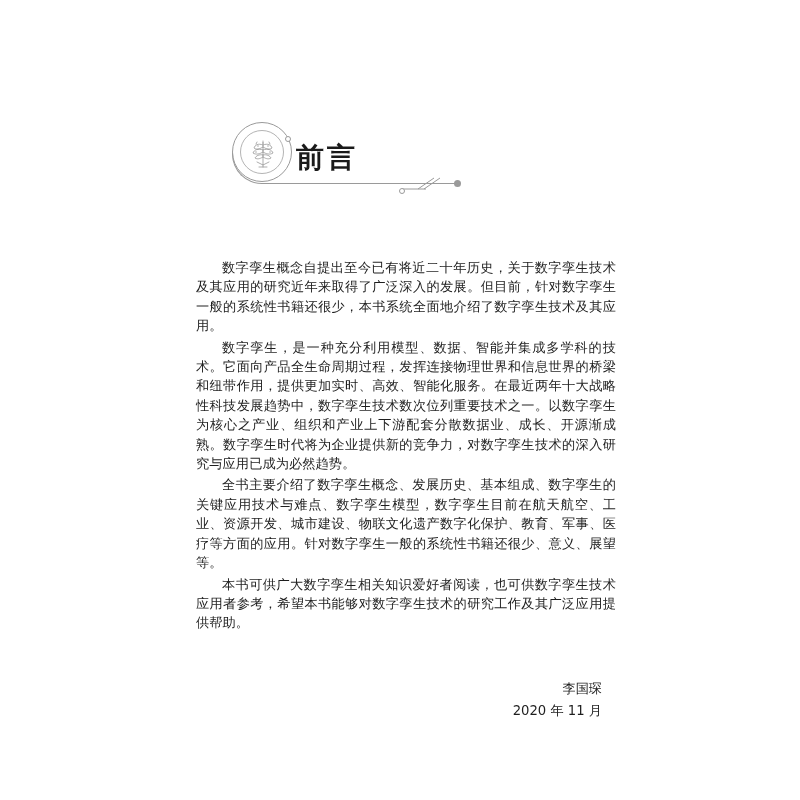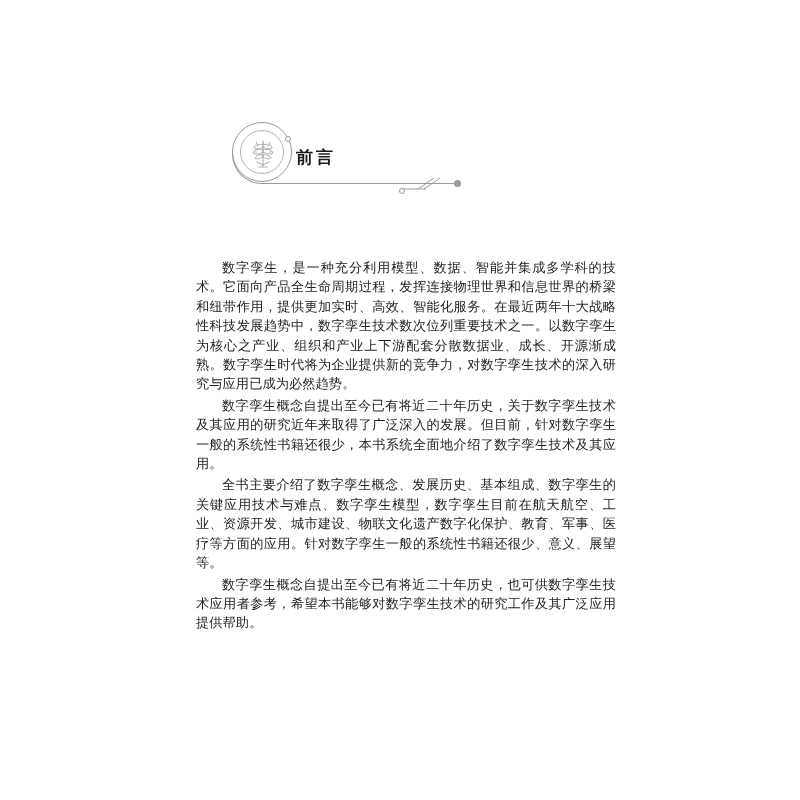--- a/index.html
+++ b/index.html
@@ -75,21 +75,21 @@
     border-radius: 50%;
     background: #ffffff;
     box-sizing: border-box;
   }
 
   .page-title {
     position: absolute;
     left: 296px;
     top: 142px;
     font-family: Liberation Serif, serif;
-    font-size: 17px;
+    font-size: 28px;
     font-weight: 700;
     color: #1a1a1a;
     letter-spacing: 3px;
     line-height: 32px;
     white-space: nowrap;
     text-align: right;
   }
 
   .rule {
     position: absolute;
@@ -224,20 +224,24 @@
         <path d="M6 13 L30 13"></path>
         <path d="M22 13 L38 2"></path>
         <path d="M28 13 L44 2"></path>
       </g>
     </svg>
     <div class="rule-switch-dot"></div>
     <div class="rule-endcap"></div>
   </div>
 
   <div class="body-copy">
+    <p class="para">数字孪生概念自提出至今已有将近二十年历史，关于数字孪生技术及其应用的研究近年来取得了广泛深入的发展。但目前，针对数字孪生一般的系统性书籍还很少，本书系统全面地介绍了数字孪生技术及其应用。</p>
     <p class="para">数字孪生，是一种充分利用模型、数据、智能并集成多学科的技术。它面向产品全生命周期过程，发挥连接物理世界和信息世界的桥梁和纽带作用，提供更加实时、高效、智能化服务。在最近两年十大战略性科技发展趋势中，数字孪生技术数次位列重要技术之一。以数字孪生为核心之产业、组织和产业上下游配套分散数据业、成长、开源渐成熟。数字孪生时代将为企业提供新的竞争力，对数字孪生技术的深入研究与应用已成为必然趋势。</p>
-    <p class="para">数字孪生概念自提出至今已有将近二十年历史，关于数字孪生技术及其应用的研究近年来取得了广泛深入的发展。但目前，针对数字孪生一般的系统性书籍还很少，本书系统全面地介绍了数字孪生技术及其应用。</p>
     <p class="para">全书主要介绍了数字孪生概念、发展历史、基本组成、数字孪生的关键应用技术与难点、数字孪生模型，数字孪生目前在航天航空、工业、资源开发、城市建设、物联文化遗产数字化保护、教育、军事、医疗等方面的应用。针对数字孪生一般的系统性书籍还很少、意义、展望等。</p>
-    <p class="para">数字孪生概念自提出至今已有将近二十年历史，也可供数字孪生技术应用者参考，希望本书能够对数字孪生技术的研究工作及其广泛应用提供帮助。</p>
+    <p class="para">本书可供广大数字孪生相关知识爱好者阅读，也可供数字孪生技术应用者参考，希望本书能够对数字孪生技术的研究工作及其广泛应用提供帮助。</p>
   </div>
 
+  <div class="signature">
+    <div class="signature-name">李国琛</div>
+    <div class="signature-date">2020 年 11 月</div>
+  </div>
 
 </div>
 
 </body></html>

